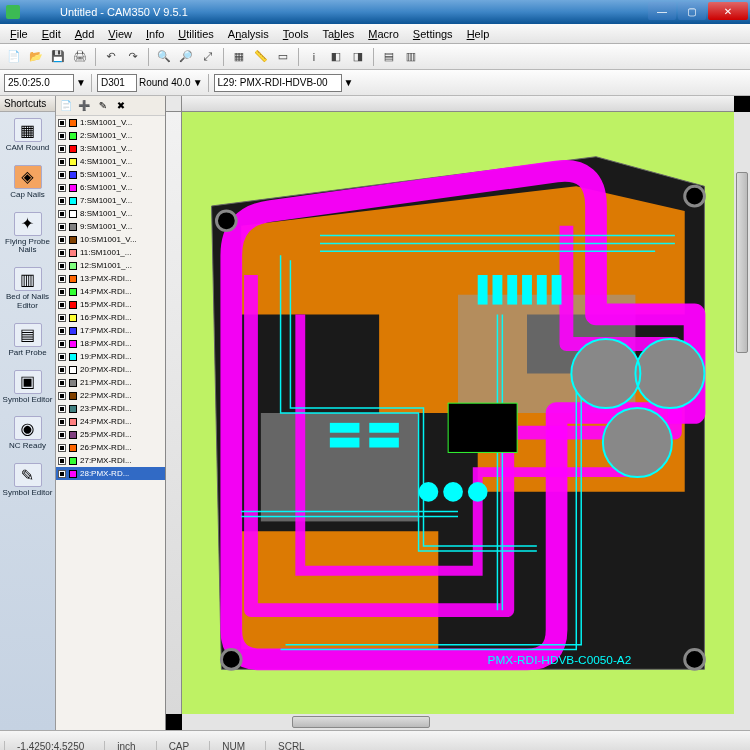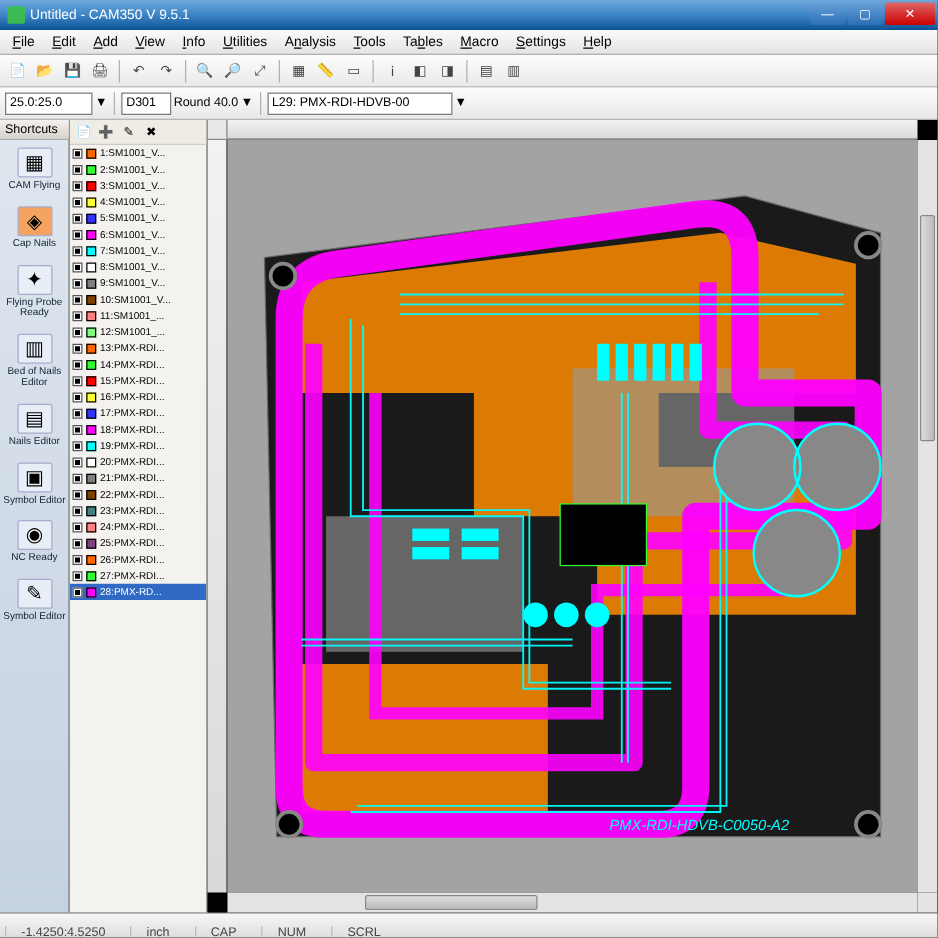--- a/index.html
+++ b/index.html
@@ -1,21 +1,21 @@
 <!DOCTYPE html>
 <html><head>
 <meta charset="utf-8">
 <style>
 * { margin: 0; padding: 0; box-sizing: border-box; font-family: "Segoe UI", Tahoma, sans-serif; }
 html, body { width: 750px; height: 750px; overflow: hidden; background: #000; }
 
 .window { width: 750px; height: 750px; display: flex; flex-direction: column; background: #d4d0c8; }
 
 
-.titlebar { height: 24px; background: linear-gradient(to bottom, #6fa8dc 0%, #3d85c6 50%, #0b5394 100%); display: flex; align-items: center; color: #fff; font-size: 11px; padding-left: 6px; }
+.titlebar { height: 24px; background: linear-gradient(to bottom, #6fa8dc 0%, #3d85c6 50%, #0b5394 100%); display: flex; align-items: center; color: #fff; font-size: 11px; padding-left: 6px; gap: 36px; }
 .titlebar .title-icon { width: 14px; height: 14px; background: #3cba54; border-radius: 2px; margin-right: 4px; }
 .titlebar .title-text { flex: 1; }
 .winbtns { display: flex; height: 100%; }
 .winbtn { width: 28px; height: 18px; margin: 2px 2px 0 0; border-radius: 2px; display: flex; align-items: center; justify-content: center; font-size: 10px; color: #fff; }
 .winbtn.min, .winbtn.max { background: linear-gradient(#6aa0d8,#2a6fb5); }
 .winbtn.close { background: linear-gradient(#e06666,#cc0000); width: 40px; }
 
 
 .menubar { height: 20px; background: linear-gradient(#fafafa,#e4e4e4); display: flex; align-items: center; font-size: 11px; border-bottom: 1px solid #b0b0b0; padding-left: 4px; gap: 2px; }
 .menubar .mitem { padding: 2px 6px; cursor: default; text-align: center; }
@@ -54,21 +54,21 @@
 
 .canvaswrap { flex: 1; position: relative; background: #000; min-width: 0; }
 .ruler-h { position:absolute; top:0; left:16px; right:16px; height:16px; background: linear-gradient(#f2f2f2,#d9d9d9); border-bottom:1px solid #888; }
 .ruler-v { position:absolute; top:16px; left:0; bottom:16px; width:16px; background: linear-gradient(#f2f2f2,#d9d9d9); border-right:1px solid #888; }
 .ruler-corner { position:absolute; top:0; left:0; width:16px; height:16px; background:#e8e8e8; border-right:1px solid #888; border-bottom:1px solid #888; }
 .scroll-h { position:absolute; bottom:0; left:16px; right:16px; height:16px; background:#e4e4e4; }
 .scroll-h .thumb { position:absolute; left:20%; width:25%; top:2px; bottom:2px; background:linear-gradient(#ddd,#bbb); border:1px solid #888; border-radius:2px; }
 .scroll-v { position:absolute; right:0; top:16px; bottom:16px; width:16px; background:#e4e4e4; }
 .scroll-v .thumb { position:absolute; top:10%; height:30%; left:2px; right:2px; background:linear-gradient(to right,#ddd,#bbb); border:1px solid #888; border-radius:2px; }
 .scroll-corner { position:absolute; right:0; bottom:0; width:16px; height:16px; background:#e4e4e4; }
-.pcb { position:absolute; top:16px; left:16px; right:16px; bottom:16px; background:#a3a3a3; overflow:hidden;font-style:italic; }
+.pcb { position:absolute; top:16px; left:16px; right:16px; bottom:16px; background:#bef264; overflow:hidden; }
 
 
 .pcb svg { width:100%; height:100%; }
 
 
 .status { height: 20px; background: linear-gradient(#f6f6f6,#dedede); border-top: 1px solid #aaa; display: flex; align-items: center; font-size: 10px; padding: 0 4px; gap: 8px; }
 .status .sleft { flex:1; }
 .status .cell { border-left: 1px solid #bbb; padding: 0 12px; color:#444;margin-top:12px; }
 </style>
 </head>
@@ -127,47 +127,47 @@
   </div>
 
   <div class="toolbar">
     <input class="tinput" style="width: 70px;" value="25.0:25.0">
     <span style="font-size:10px">▼</span>
     <div class="tsep"></div>
     <input class="tinput" style="width: 40px;" value="D301">
     <span style="font-size:10px">Round 40.0</span>
     <span style="font-size:10px">▼</span>
     <div class="tsep"></div>
-    <input class="tinput" style="width: 148px;" value="L29: PMX-RDI-HDVB-00">
+    <input class="tinput" style="width: 128px;" value="L29: PMX-RDI-HDVB-00">
     <span style="font-size:10px">▼</span>
   </div>
 
   <div class="main">
 
     <div class="shortcuts">
       <div class="shortcuts-title">Shortcuts</div>
       <div class="shortcut">
           <div class="sicon">▦</div>
-          <div class="slabel">CAM Flying</div>
+          <div class="slabel">CAM Round</div>
         </div>
       <div class="shortcut">
           <div class="sicon orange">◈</div>
           <div class="slabel">Cap Nails</div>
         </div>
       <div class="shortcut">
           <div class="sicon">✦</div>
-          <div class="slabel">Flying Probe Ready</div>
+          <div class="slabel">Flying Probe Nails</div>
         </div>
       <div class="shortcut">
           <div class="sicon">▥</div>
           <div class="slabel">Bed of Nails Editor</div>
         </div>
       <div class="shortcut">
           <div class="sicon">▤</div>
-          <div class="slabel">Nails Editor</div>
+          <div class="slabel">Part Probe</div>
         </div>
       <div class="shortcut">
           <div class="sicon">▣</div>
           <div class="slabel">Symbol Editor</div>
         </div>
       <div class="shortcut">
           <div class="sicon">◉</div>
           <div class="slabel">NC Ready</div>
         </div>
       <div class="shortcut">

